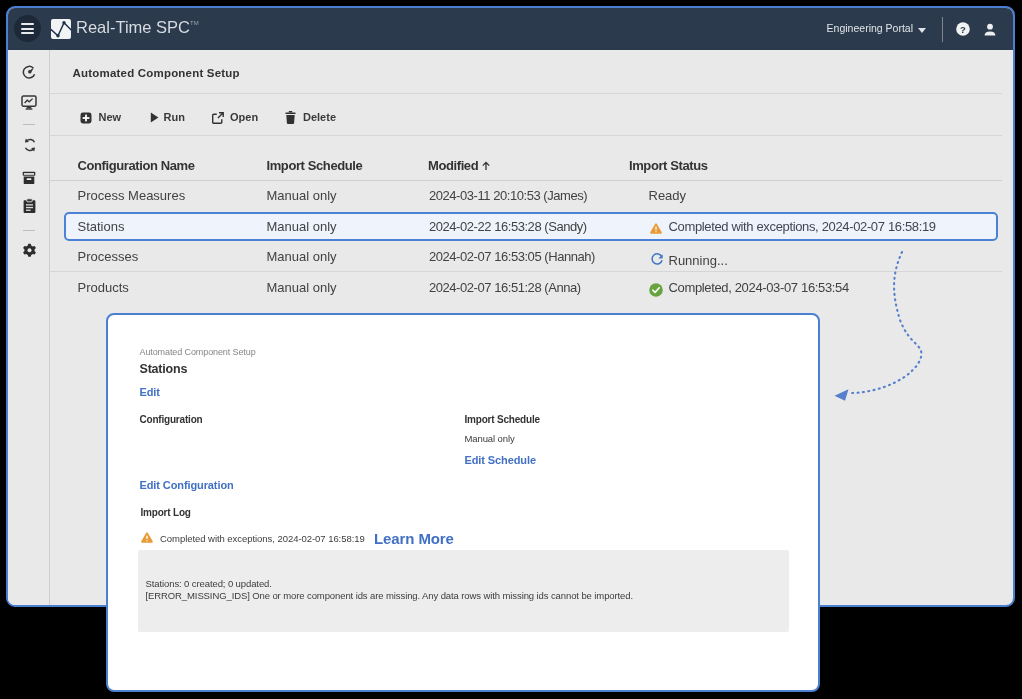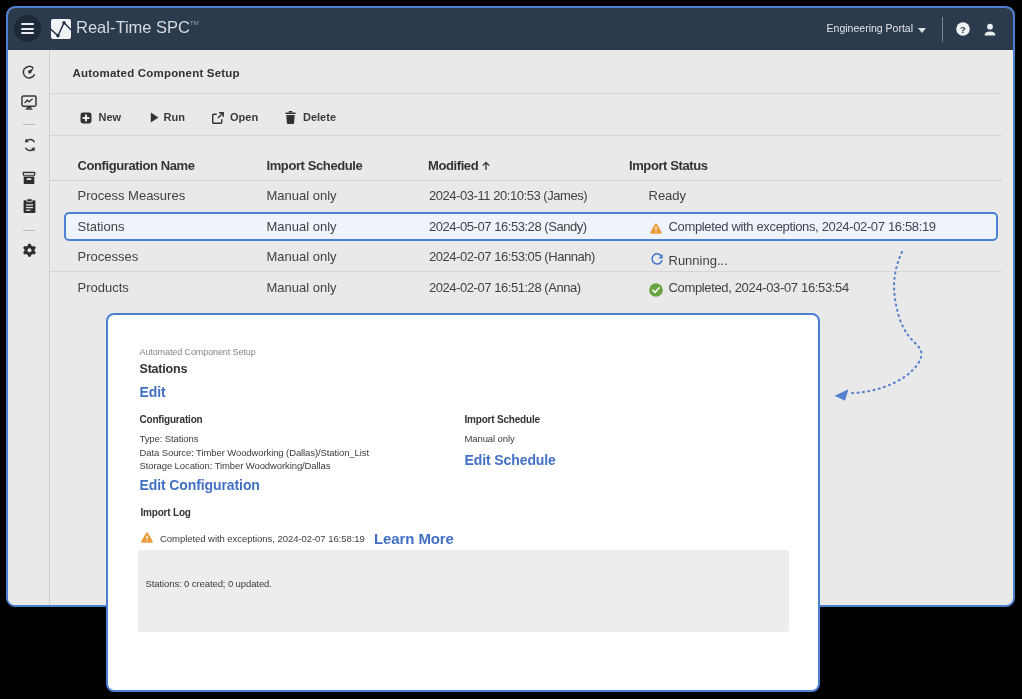--- a/index.html
+++ b/index.html
@@ -22,21 +22,21 @@
   .title{position:absolute;left:22.5px;top:17px;font-size:11.5px;letter-spacing:0.2px;font-weight:bold;color:#333;}
   .tool{position:absolute;top:60px;height:14px;line-height:14px;font-size:11px;color:#3a3a3a;font-weight:bold;}
   .th{position:absolute;font-weight:bold;font-size:13px;letter-spacing:-0.4px;color:#333;top:109px;height:14px;line-height:14px;}
   .td{position:absolute;font-size:13px;height:14px;line-height:14px;color:#424242;}
   .ls4{letter-spacing:-0.45px;}
   .ls3{letter-spacing:-0.35px;}
   .selrow{position:absolute;left:14px;top:161.5px;width:934px;height:29px;box-sizing:border-box;background:#eff4fc;border:2px solid #4c82d6;border-radius:5px;}
   .card{position:absolute;left:106px;top:313px;width:714px;height:379px;box-sizing:border-box;background:#fff;border:2px solid #4a7fd2;border-radius:8px;}
   .card .sec{font-weight:bold;font-size:10px;letter-spacing:-0.2px;color:#333;height:13px;line-height:13px;}
   .card .txt{font-size:9.5px;letter-spacing:-0.1px;color:#3c3c3c;height:12px;line-height:12px;}
-  .card .lnk{font-size:14px;letter-spacing:-0.1px;color:#4270c4;font-weight:bold;height:12px;line-height:12px;}
+  .card .lnk{font-size:11px;letter-spacing:-0.1px;color:#4270c4;font-weight:bold;height:12px;line-height:12px;}
   .graybox{position:absolute;left:30px;top:235px;width:651px;height:82px;background:#ededed;border-radius:2px;}
 </style>
 </head>
 <body>
   <div class="app">
     <div class="topbar"></div>
     <div class="hamb">
       <span style="top:8px"></span>
       <span style="top:12.5px"></span>
       <span style="top:17px"></span>
@@ -136,21 +136,21 @@
       <div class="hdiv" style="top:130px;background:#cfcfcf"></div>
 
       <div class="td" style="left:27.5px;top:138.5px">Process Measures</div>
       <div class="td" style="left:216.5px;top:138.5px">Manual only</div>
       <div class="td ls4" style="left:379px;top:138.5px">2024-03-11 20:10:53 (James)</div>
       <div class="td" style="left:598.5px;top:138.5px">Ready</div>
 
       <div class="selrow"></div>
       <div class="td" style="left:27.5px;top:169.5px">Stations</div>
       <div class="td" style="left:216.5px;top:169.5px">Manual only</div>
-      <div class="td ls4" style="left:379px;top:169.5px">2024-05-07 16:53:28 (Sandy)</div>
+      <div class="td ls4" style="left:379px;top:169.5px">2024-02-22 16:53:28 (Sandy)</div>
       <svg class="abs" style="left:599.5px;top:172.5px" width="12" height="11" viewBox="0 0 12 11">
         <path d="M5.1 0.9 A1.05 1.05 0 0 1 6.9 0.9 L11.6 9.1 A1.05 1.05 0 0 1 10.7 10.7 L1.3 10.7 A1.05 1.05 0 0 1 0.4 9.1 Z" fill="#e89b36"></path>
         <rect x="5.35" y="3.4" width="1.3" height="3.6" rx="0.6" fill="#fff"></rect>
         <rect x="5.35" y="7.9" width="1.3" height="1.4" rx="0.6" fill="#fff"></rect>
       </svg>
       <div class="td ls3" style="left:618.5px;top:169.5px;color:#3f4753">Completed with exceptions, 2024-02-07 16:58:19</div>
 
       <div class="td" style="left:27.5px;top:200px">Processes</div>
       <div class="td" style="left:216.5px;top:200px">Manual only</div>
       <div class="td ls4" style="left:379px;top:200px">2024-02-07 16:53:05 (Hannah)</div>
@@ -175,28 +175,28 @@
   <svg class="abs" style="left:820px;top:240px" width="120" height="165" viewBox="0 0 120 165">
     <path d="M82,12 C74,30 70,48 80,80 C90,106 104,104 101,117 C96,136 62,153 30,153" fill="none" stroke="#567fcd" stroke-width="2.1" stroke-linecap="round" stroke-dasharray="1,4.4"></path>
     <polygon points="14.5,155.7 28.5,149.2 25,160.8" fill="#567fcd"></polygon>
   </svg>
 
   <div class="card">
     <div class="abs txt" style="left:31.5px;top:31px;color:#868686;font-size:9px;">Automated Component Setup</div>
     <div class="abs" style="left:31.5px;top:46.5px;font-size:12.5px;font-weight:bold;letter-spacing:-0.2px;color:#333;">Stations</div>
     <div class="abs lnk" style="left:31.5px;top:71px;">Edit</div>
     <div class="abs sec" style="left:31.5px;top:98px">Configuration</div>
-    <div class="abs txt" style="left:31.5px;top:117px;line-height:13.5px;height:41px;">Type: Stations<br>Data Source: Timber Woodworking (Dallas)/Station_List<br>Storage Location: Timber Woodworking/Dallas</div>
     <div class="abs lnk" style="left:31.5px;top:163.5px">Edit Configuration</div>
     <div class="abs sec" style="left:356.5px;top:98px">Import Schedule</div>
     <div class="abs txt" style="left:356.5px;top:117.5px">Manual only</div>
     <div class="abs lnk" style="left:356.5px;top:138.5px">Edit Schedule</div>
     <div class="abs sec" style="left:32.5px;top:191px">Import Log</div>
     <svg class="abs" style="left:33px;top:217px" width="12" height="11" viewBox="0 0 12 11">
       <path d="M5.1 0.9 A1.05 1.05 0 0 1 6.9 0.9 L11.6 9.1 A1.05 1.05 0 0 1 10.7 10.7 L1.3 10.7 A1.05 1.05 0 0 1 0.4 9.1 Z" fill="#e89b36"></path>
       <rect x="5.35" y="3.4" width="1.3" height="3.6" rx="0.6" fill="#fff"></rect>
       <rect x="5.35" y="7.9" width="1.3" height="1.4" rx="0.6" fill="#fff"></rect>
     </svg>
     <div class="abs txt" style="left:52px;top:217.5px;letter-spacing:-0.05px">Completed with exceptions, 2024-02-07 16:58:19</div>
     <div class="abs lnk" style="left:266px;top:217.5px;font-size:15px">Learn More</div>
     <div class="graybox"></div>
     <div class="abs txt" style="left:37.5px;top:263px">Stations: 0 created; 0 updated.</div>
+    <div class="abs txt" style="left:37.5px;top:274.5px">[ERROR_MISSING_IDS] One or more component ids are missing. Any data rows with missing ids cannot be imported.</div>
   </div>
 
 </body></html>

